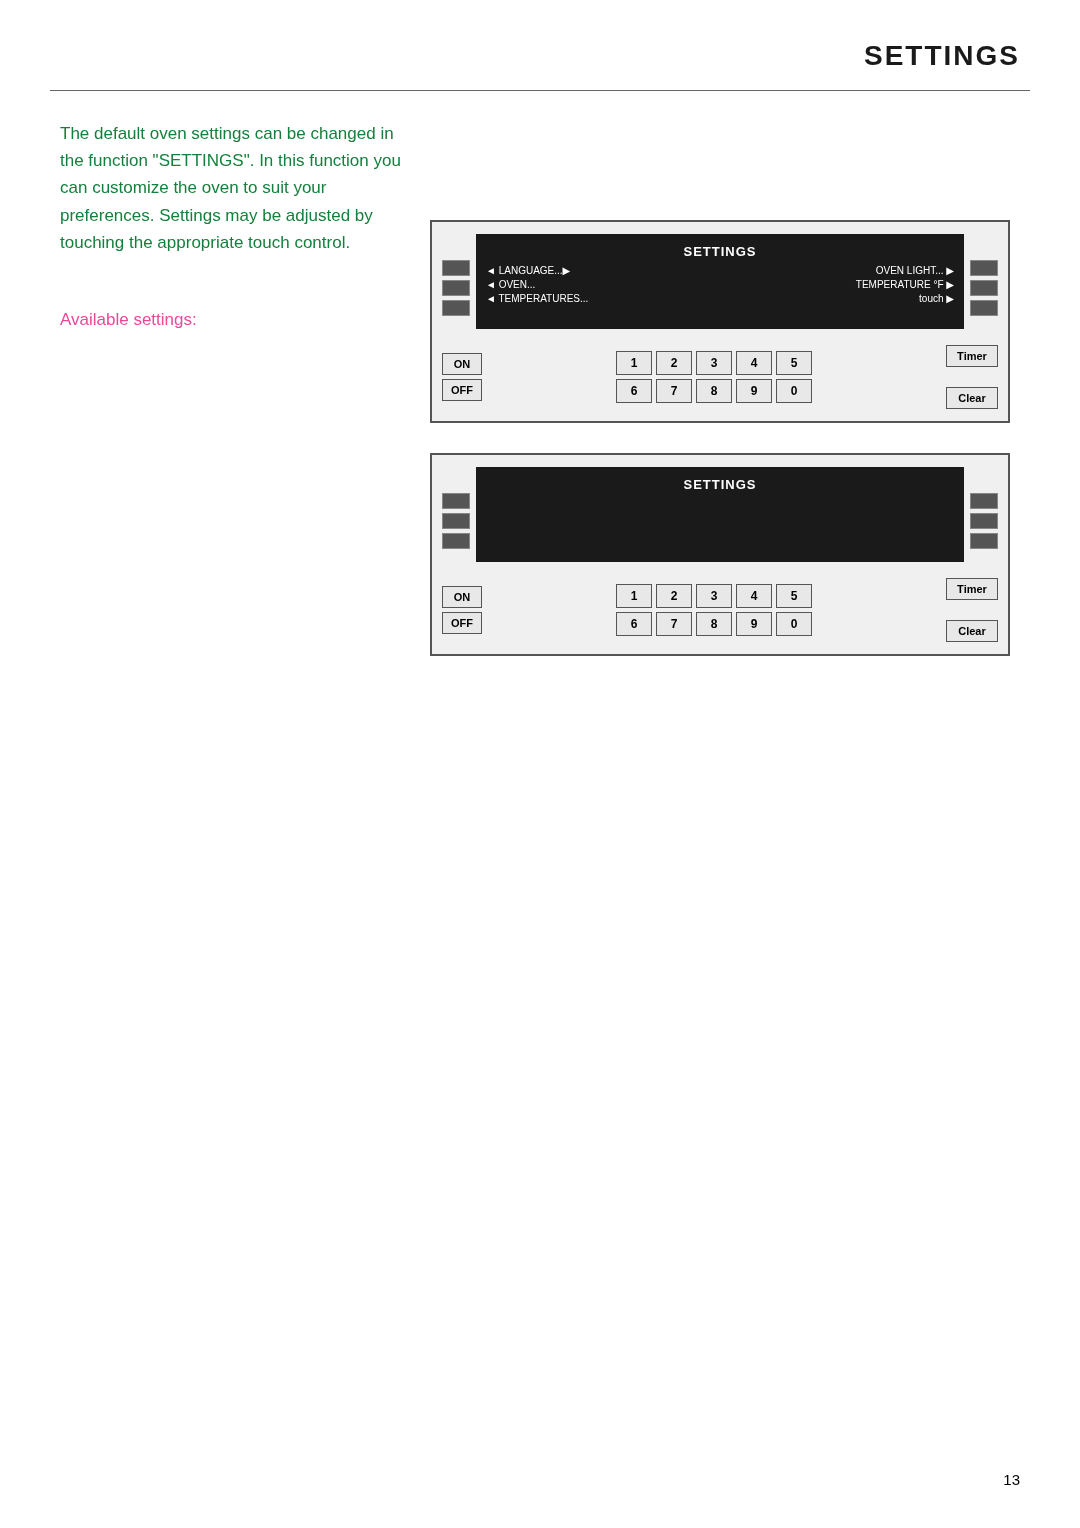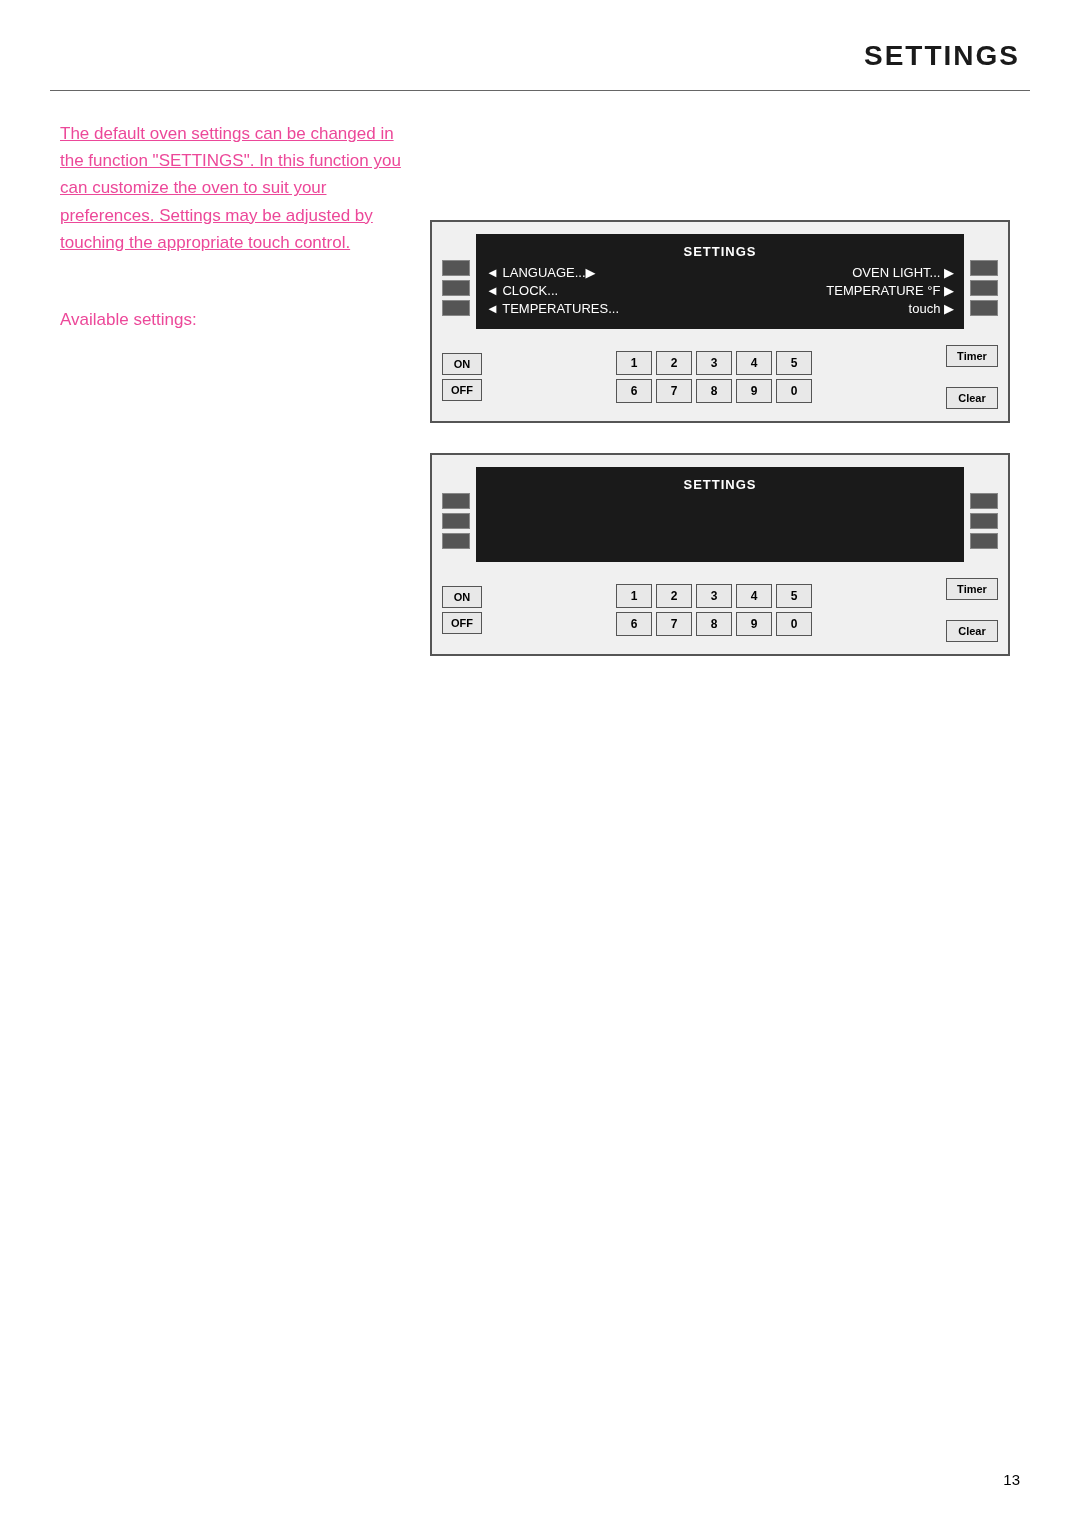--- a/index.html
+++ b/index.html
@@ -33,22 +33,21 @@
     }
 
     
     .body-text {
       position: absolute;
       top: 120px;
       left: 60px;
       width: 360px;
       font-size: 17px;
       line-height: 1.6;
-      color: #ec4899;
-      text-decoration: underline;
+      color: #15803d;
     }
 
     .available-label {
       position: absolute;
       top: 310px;
       left: 60px;
       font-size: 17px;
       color: #ec4899;
     }
 
@@ -90,21 +89,21 @@
     .screen-rows {
       display: flex;
       flex-direction: column;
       gap: 3px;
     }
 
     .screen-row {
       display: flex;
       justify-content: space-between;
       align-items: center;
-      font-size: 13px;
+      font-size: 10px;
       color: #fff;
     }
 
     .screen-row-left {
       display: flex;
       align-items: center;
       gap: 3px;
     }
 
     .screen-row-right {
@@ -229,21 +228,21 @@
       </div>
 
       <div class="display-screen" style="flex:1;">
         <div class="screen-title">SETTINGS</div>
         <div class="screen-rows">
           <div class="screen-row">
             <span class="screen-row-left">◄ LANGUAGE...▶</span>
             <span class="screen-row-right">OVEN LIGHT... ▶</span>
           </div>
           <div class="screen-row">
-            <span class="screen-row-left">◄ CLOCK...</span>
+            <span class="screen-row-left">◄ OVEN...</span>
             <span class="screen-row-right">TEMPERATURE °F ▶</span>
           </div>
           <div class="screen-row">
             <span class="screen-row-left">◄ TEMPERATURES...</span>
             <span class="screen-row-right">touch ▶</span>
           </div>
         </div>
       </div>
 
       <div class="side-buttons">

